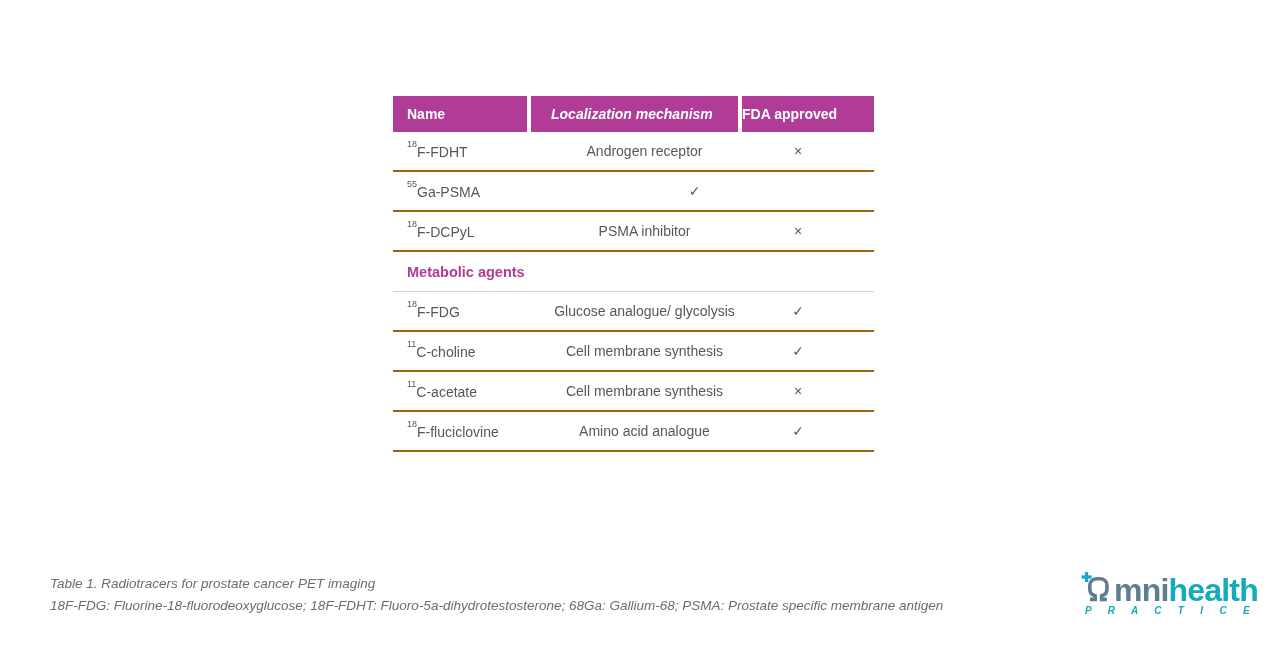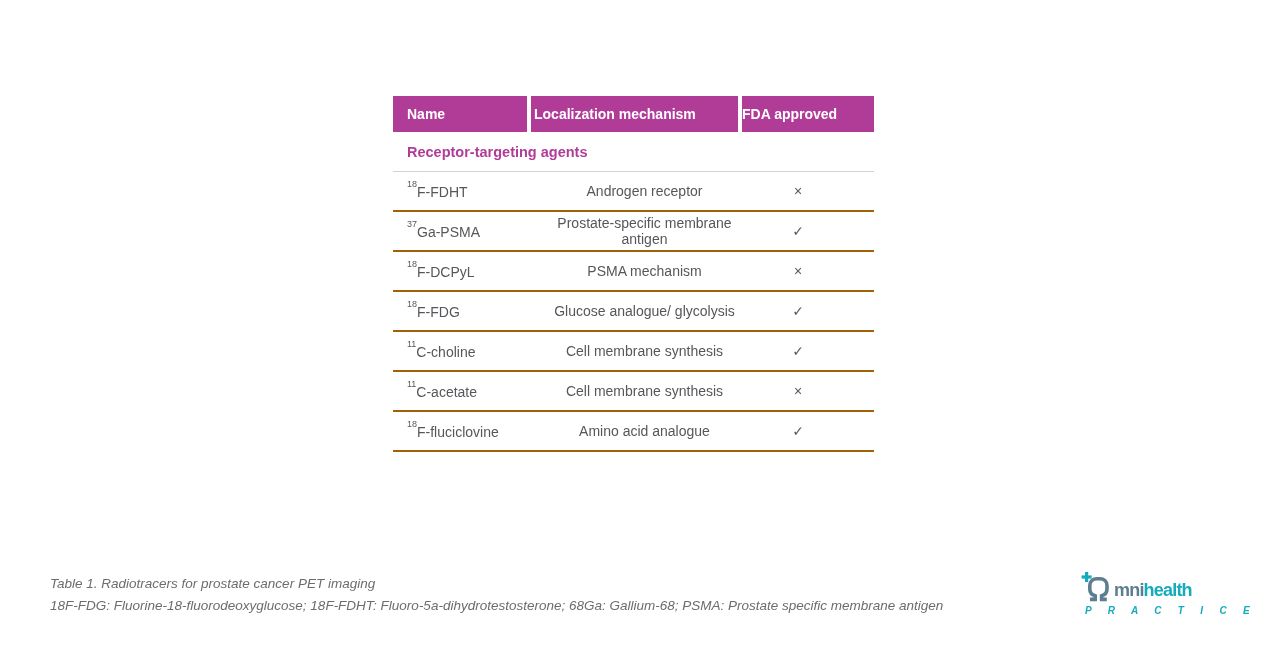--- a/index.html
+++ b/index.html
@@ -13,21 +13,21 @@
 
   
   .table-wrap { position: absolute; left: 393px; top: 96px; width: 481px; }
 
   .thead { display: flex; gap: 4px; height: 36px; }
   .th {
     background: #b13c98; color: #ffffff; font-weight: bold;
     font-size: 14px; display: flex; align-items: center;
   }
   .th1 { flex: 0 0 134px; padding-left: 14px; }
-  .th2 { flex: 0 0 207px; padding-left: 3px; }
+  .th2 { flex: 0 0 207px; padding-left: 20px; font-style: italic; }
   .th3 { flex: 1 1 auto; padding-left: 0; }
 
   .section-title {
     height: 40px; display: flex; align-items: center;
     padding-left: 14px; color: #b13c98; font-weight: bold; font-size: 14.5px;
     border-bottom: 1px solid #cdd5da;
   }
 
   .trow {
     display: flex; align-items: center; height: 40px;
@@ -45,61 +45,60 @@
     font-style: italic; color: #6b6c6e; font-size: 13.5px;
     white-space: nowrap;
   }
   .caption { top: 564px; margin-top: 12px; }
   .footnote { top: 598px; }
 
   
   .logo { position: absolute; left: 1082px; top: 572px; width: 136px; }
   .logo-top { display: flex; align-items: flex-end; }
   .logo-mark { width: 31px; height: 31px; margin-right: 1px; }
-  .logo-word { font-size: 18px; font-weight: bold; letter-spacing: -0.8px; line-height: 26px; }
+  .logo-word { font-size: 32px; font-weight: bold; letter-spacing: -0.8px; line-height: 26px; }
   .logo-mni { color: #5d7e90; }
   .logo-health { color: #14abbd; }
   .logo-practice {
     color: #14abbd; font-size: 10px; font-weight: bold;
     letter-spacing: 6.8px; margin-top: 2px; padding-left: 3px; white-space: nowrap; font-style: italic;
   }
 </style>
 </head>
 <body>
 
 <div class="canvas">
 
   <div class="table-wrap">
 
     <div class="thead">
       <div class="th th1">Name</div>
       <div class="th th2">Localization mechanism</div>
       <div class="th th3">FDA approved</div>
     </div>
 
-    <div class="section-title">Receptor-targeting agents</div>
 
     <div class="trow">
       <div class="c-name"><sup>18</sup><span>F-FDHT</span></div>
       <div class="c-mech">Androgen receptor</div>
       <div class="c-fda">×</div>
     </div>
 
     <div class="trow">
-      <div class="c-name"><sup>37</sup><span>Ga-PSMA</span></div>
-      <div class="c-mech">Prostate-specific membrane antigen</div>
+      <div class="c-name"><sup>55</sup><span>Ga-PSMA</span></div>
       <div class="c-fda">✓</div>
     </div>
 
     <div class="trow">
       <div class="c-name"><sup>18</sup><span>F-DCPyL</span></div>
-      <div class="c-mech">PSMA mechanism</div>
+      <div class="c-mech">PSMA inhibitor</div>
       <div class="c-fda">×</div>
     </div>
 
+    <div class="section-title">Metabolic agents</div>
 
     <div class="trow">
       <div class="c-name"><sup>18</sup><span>F-FDG</span></div>
       <div class="c-mech">Glucose analogue/ glycolysis</div>
       <div class="c-fda">✓</div>
     </div>
 
     <div class="trow">
       <div class="c-name"><sup>11</sup><span>C-choline</span></div>
       <div class="c-mech">Cell membrane synthesis</div>

